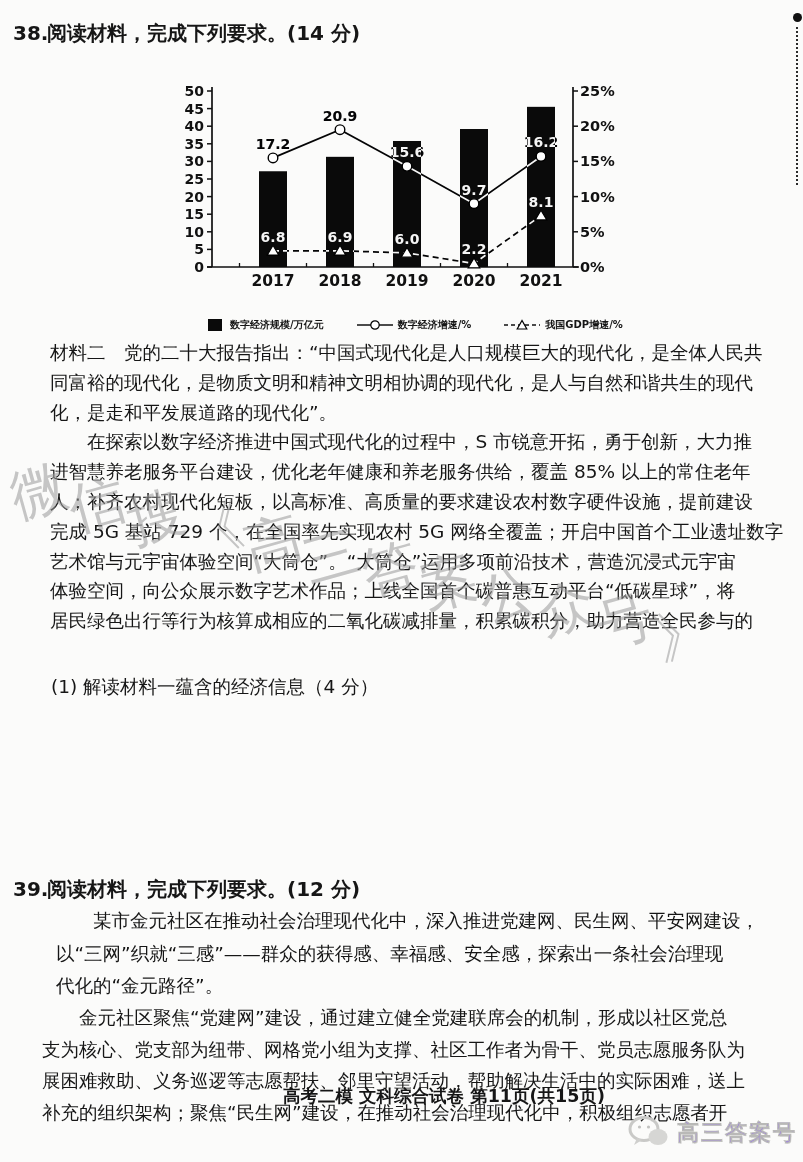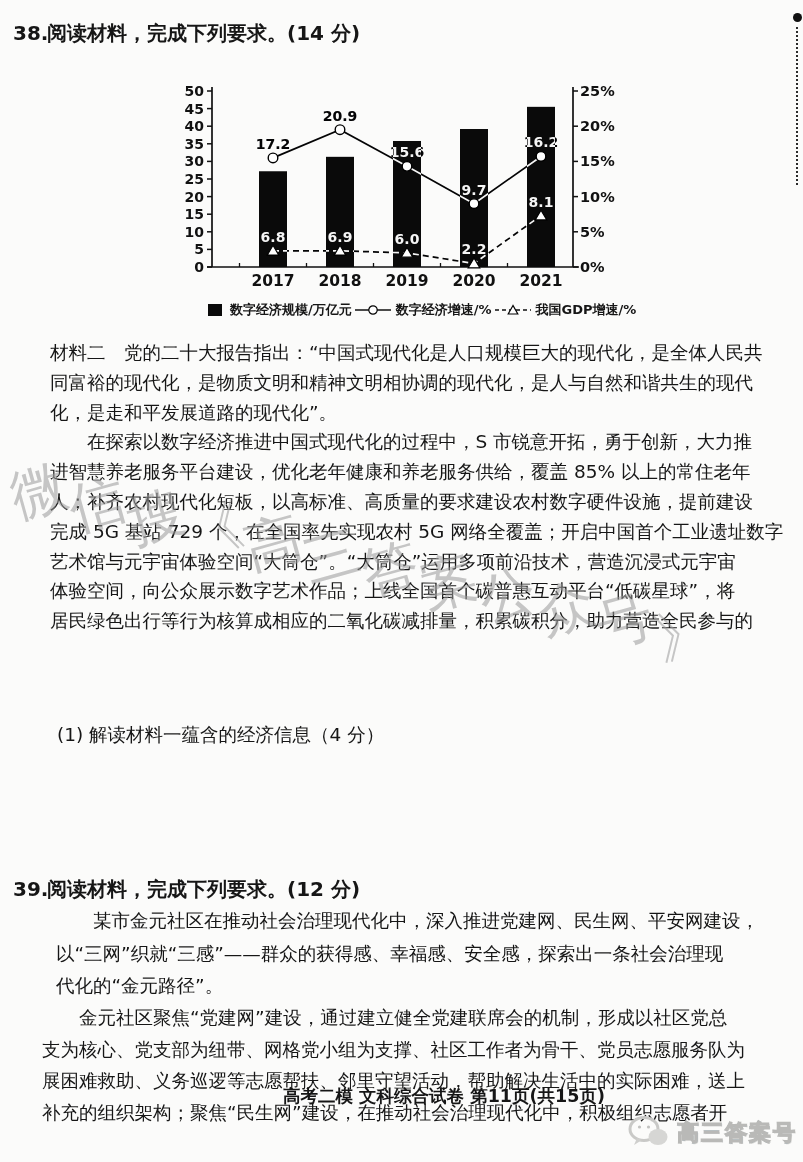--- a/index.html
+++ b/index.html
@@ -9,35 +9,35 @@
     font-family:"DejaVu Sans","Liberation Sans",sans-serif;
   }
   .abs{position:absolute;}
   .qhead{position:absolute; font-size:20px; font-weight:700; white-space:nowrap;}
   .qhead .qnum{display:inline-block; width:34px;}
   .mat-head{position:absolute; font-size:18.5px; font-weight:700; white-space:nowrap;}
   .mat-head .mtitle{margin-left:16px;}
   .block{position:absolute; font-size:18.5px; width:745px;}
   .block .tline{white-space:nowrap;}
   .single-line{position:absolute; font-size:18.5px; white-space:nowrap;}
-  .legend{position:absolute; display:flex; align-items:center; gap:2px;
-          font-size:13px; font-weight:700; white-space:nowrap;}
+  .legend{position:absolute; display:flex; align-items:center; gap:32px;
+          font-size:10px; font-weight:700; white-space:nowrap;margin-top:17px;}
   .legend .item{display:flex; align-items:center; gap:4px;}
   .watermark{
     position:absolute; pointer-events:none; white-space:nowrap;
     font-size:56px; font-weight:400; color:#9a9a9a; opacity:.55;
     transform:rotate(12.5deg); transform-origin:left top; letter-spacing:4px;
     font-family:"DejaVu Serif","Liberation Serif",serif; z-index:3;
   }
   .watermark span{display:inline-block; transform:rotate(-28deg);}
   .footer{position:absolute; font-size:17.5px; font-weight:700; white-space:nowrap;}
   .brand{position:absolute; display:flex; align-items:center; gap:6px;}
   .brand .brand-text{
-    font-size:22px; font-weight:700; letter-spacing:2px;
-    color:#0369a1; -webkit-text-stroke:1.2px #b9b9b7;
+    font-size:22px; font-weight:400; letter-spacing:2px;
+    color:#8b5cf6; -webkit-text-stroke:1.2px #b9b9b7;
     text-shadow:1px 1px 0 #d8d8d6;
   }
   .bind-dot{position:absolute; width:9px; height:9px; border-radius:50%; background:#111;}
   .bind-line{position:absolute; width:0; height:158px; border-left:2.5px dotted #2a2a2a;}
   svg text{font-family:"DejaVu Sans","Liberation Sans",sans-serif;}
 </style>
 </head>
 <body>
 
 <div class="page">
@@ -158,21 +158,21 @@
       <div class="tline">化，是走和平发展道路的现代化”。</div>
       <div class="tline">　　在探索以数字经济推进中国式现代化的过程中，S 市锐意开拓，勇于创新，大力推</div>
       <div class="tline">进智慧养老服务平台建设，优化老年健康和养老服务供给，覆盖 85% 以上的常住老年</div>
       <div class="tline">人；补齐农村现代化短板，以高标准、高质量的要求建设农村数字硬件设施，提前建设</div>
       <div class="tline">完成 5G 基站 729 个，在全国率先实现农村 5G 网络全覆盖；开启中国首个工业遗址数字</div>
       <div class="tline">艺术馆与元宇宙体验空间“大筒仓”。“大筒仓”运用多项前沿技术，营造沉浸式元宇宙</div>
       <div class="tline">体验空间，向公众展示数字艺术作品；上线全国首个碳普惠互动平台“低碳星球”，将</div>
       <div class="tline">居民绿色出行等行为核算成相应的二氧化碳减排量，积累碳积分，助力营造全民参与的</div>
     </div>
 
-  <div class="single-line" style="left:57px; top:674px;margin-top:48px;">(1) 解读材料一蕴含的经济信息（4 分）</div>
+  <div class="single-line" style="left:51px; top:674px;">(1) 解读材料一蕴含的经济信息（4 分）</div>
 
 
   <div class="qhead" style="left:13px; top:876px;">
     <span class="qnum">39.</span><span>阅读材料，完成下列要求。(12 分)</span>
   </div>
 
   <div class="block" style="left:56px; top:905px; line-height:32.5px;">
       <div class="tline">　　某市金元社区在推动社会治理现代化中，深入推进党建网、民生网、平安网建设，</div>
       <div class="tline">以“三网”织就“三感”——群众的获得感、幸福感、安全感，探索出一条社会治理现</div>
       <div class="tline">代化的“金元路径”。</div>

